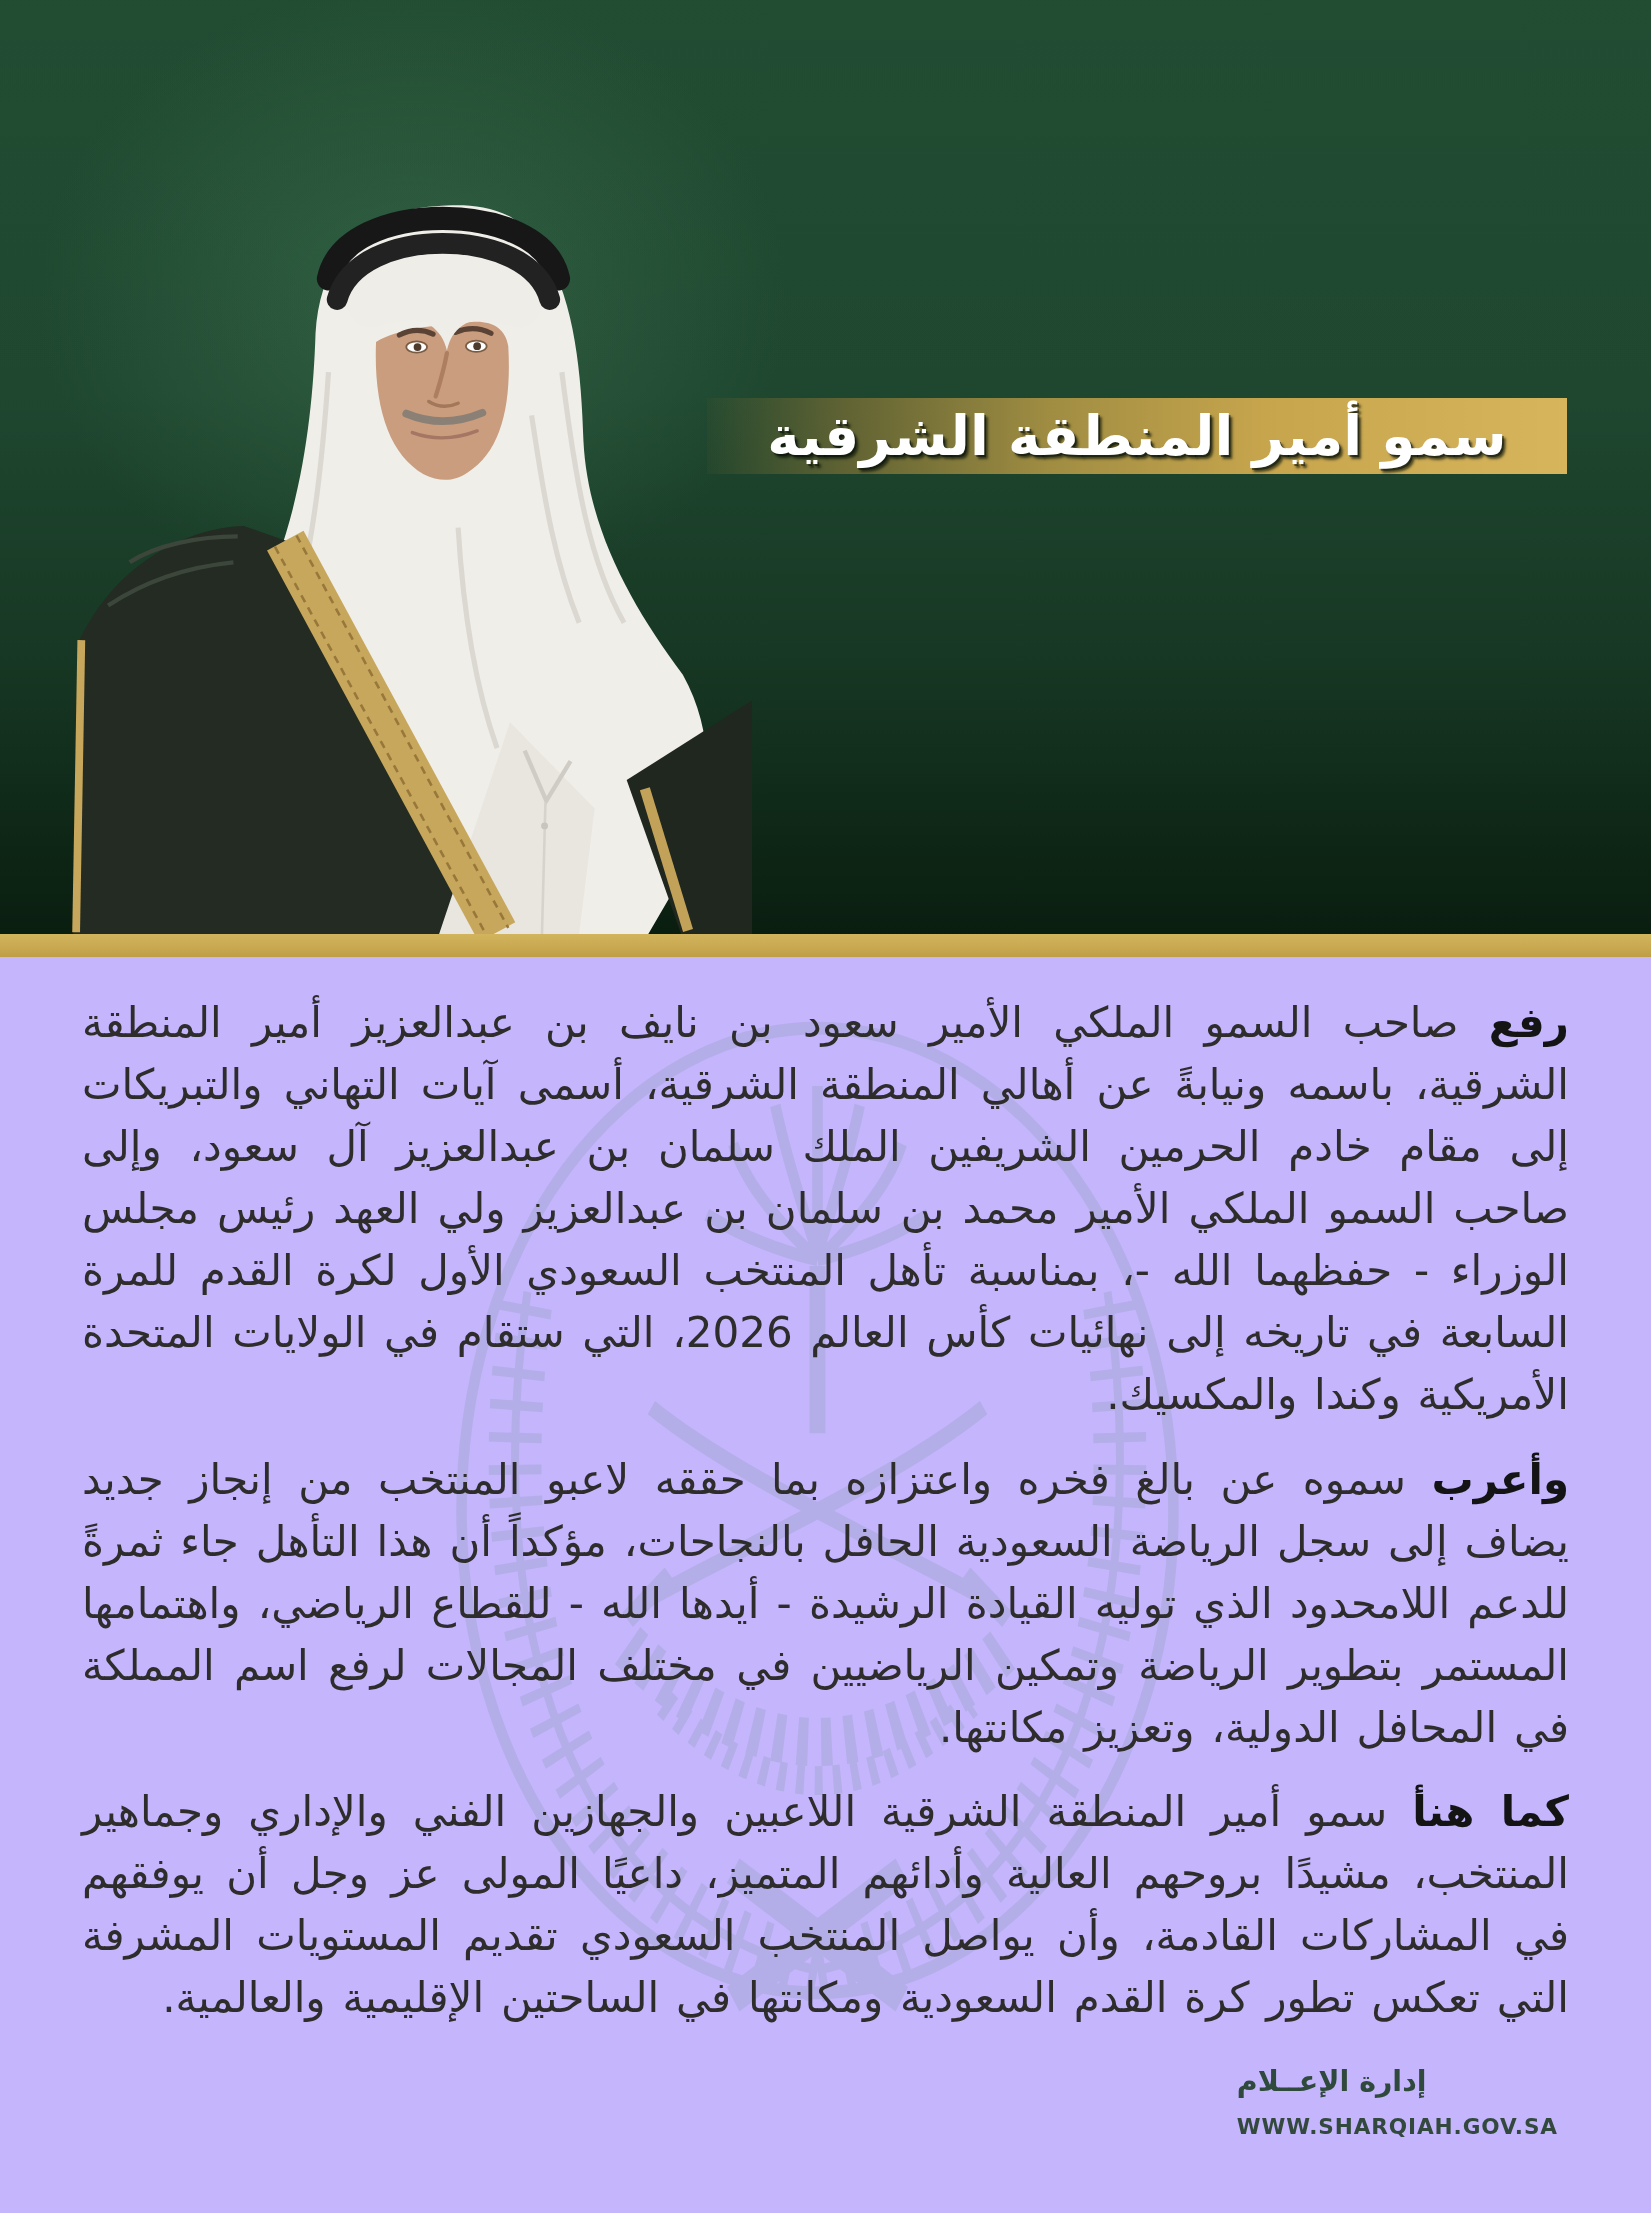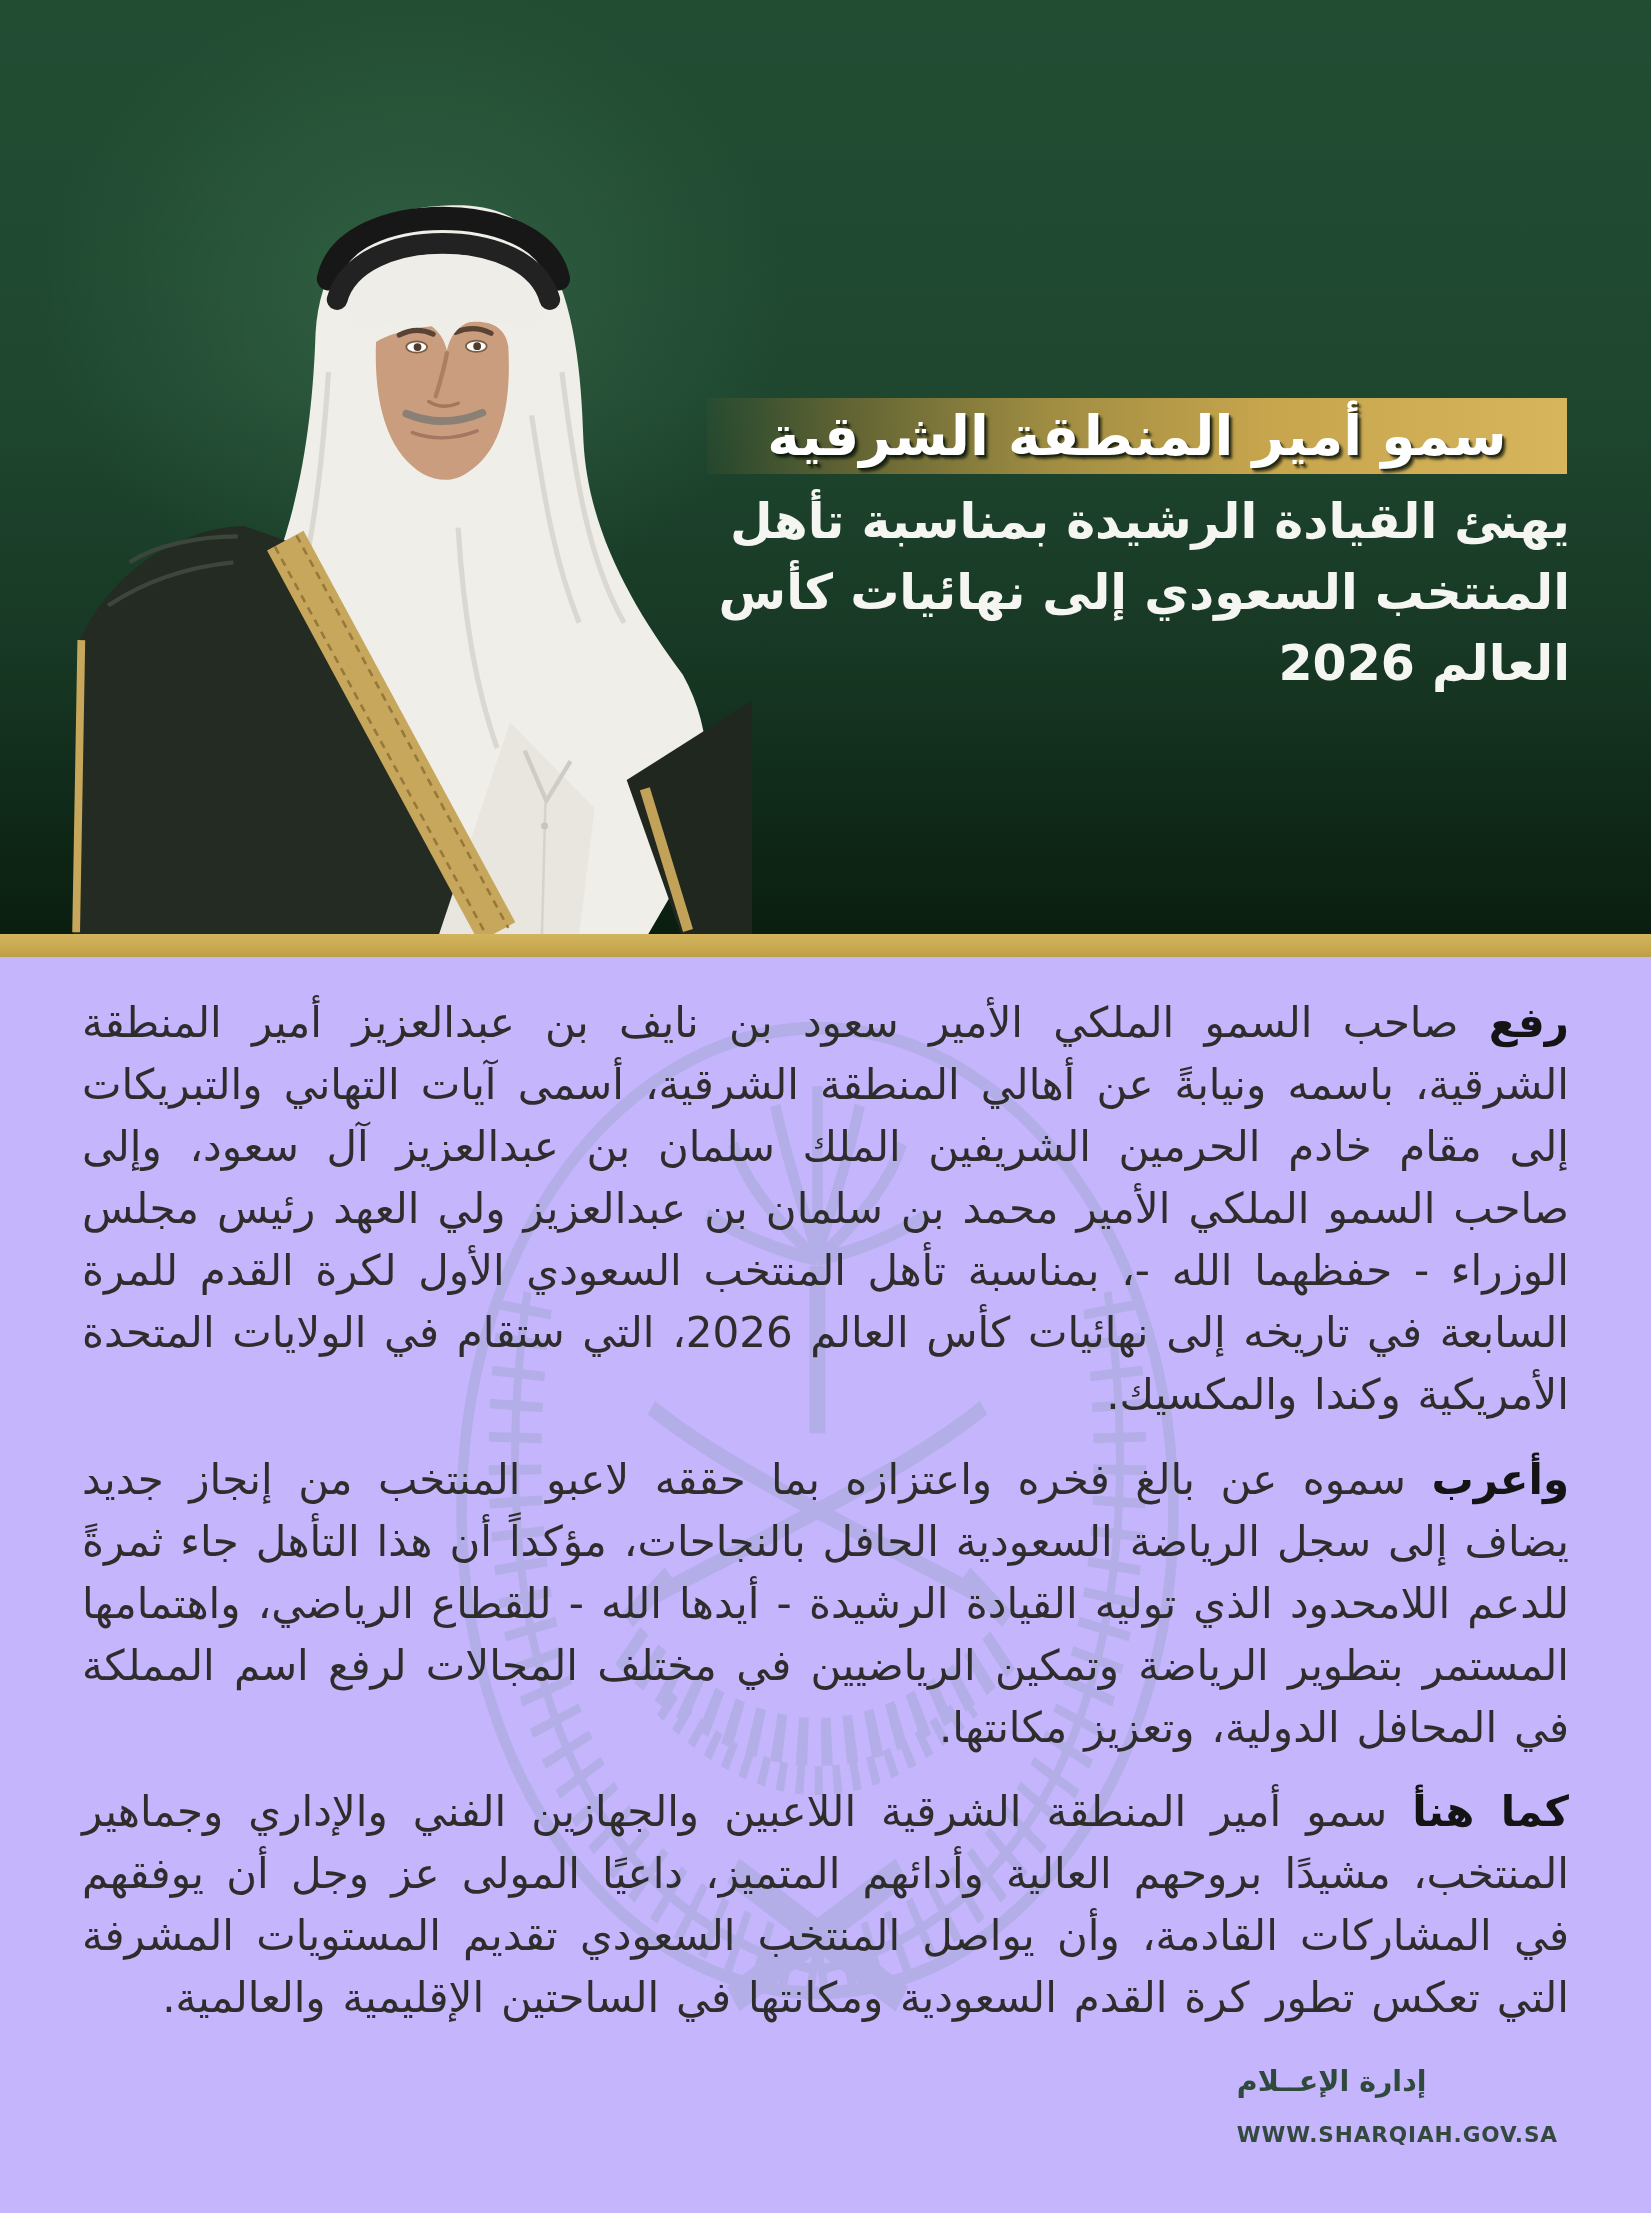--- a/index.html
+++ b/index.html
@@ -71,21 +71,21 @@
   }
   .social-handle{
     margin-right:3.5px;margin-left:0;color:#1e3c2b;font-size:26px;font-weight:bold;
     letter-spacing:1.7px;white-space:nowrap;
   }
   .footer-right{position:absolute;right:94px;top:2065px;text-align:left;}
   .footer-dept{
     direction:rtl;color:#2f4a3c;font-size:28.5px;font-weight:600;white-space:nowrap;
   }
   .footer-site{
-    margin-top:24px;color:#33493d;font-size:21.6px;font-weight:bold;letter-spacing:0.9px;
+    margin-top:16px;color:#33493d;font-size:21.6px;font-weight:bold;letter-spacing:0.9px;
     white-space:nowrap;
   }
 </style>
 </head>
 <body>
 
 <svg width="0" height="0" style="position:absolute" aria-hidden="true">
   <symbol id="moi-emblem" viewBox="0 0 300 320">
     <g fill="none" stroke="currentColor">
 
@@ -160,25 +160,20 @@
 
       <path d="M350,142 C360,95 420,72 482,72 C545,72 606,95 616,142" fill="none" stroke="#171717" stroke-width="27" stroke-linecap="round"></path>
       <path d="M360,166 C372,122 427,101 482,101 C538,101 594,122 606,166" fill="none" stroke="#222222" stroke-width="24" stroke-linecap="round"></path>
     </svg>
 
 
     <div class="headline-banner">
       <span class="headline-text">سمو أمير المنطقة الشرقية</span>
     </div>
 
-    <div class="subtitle">
-      <span>يهنئ القيادة الرشيدة بمناسبة تأهل</span>
-      <span>المنتخب السعودي إلى نهائيات كأس</span>
-      <span>العالم 2026</span>
-    </div>
   </div>
 
   <div class="gold-divider"></div>
 
   <div class="body-section">
     <svg class="watermark" viewBox="0 0 300 320" preserveAspectRatio="none">
         <use href="#moi-emblem"></use>
       </svg>
 
     <div class="article">

